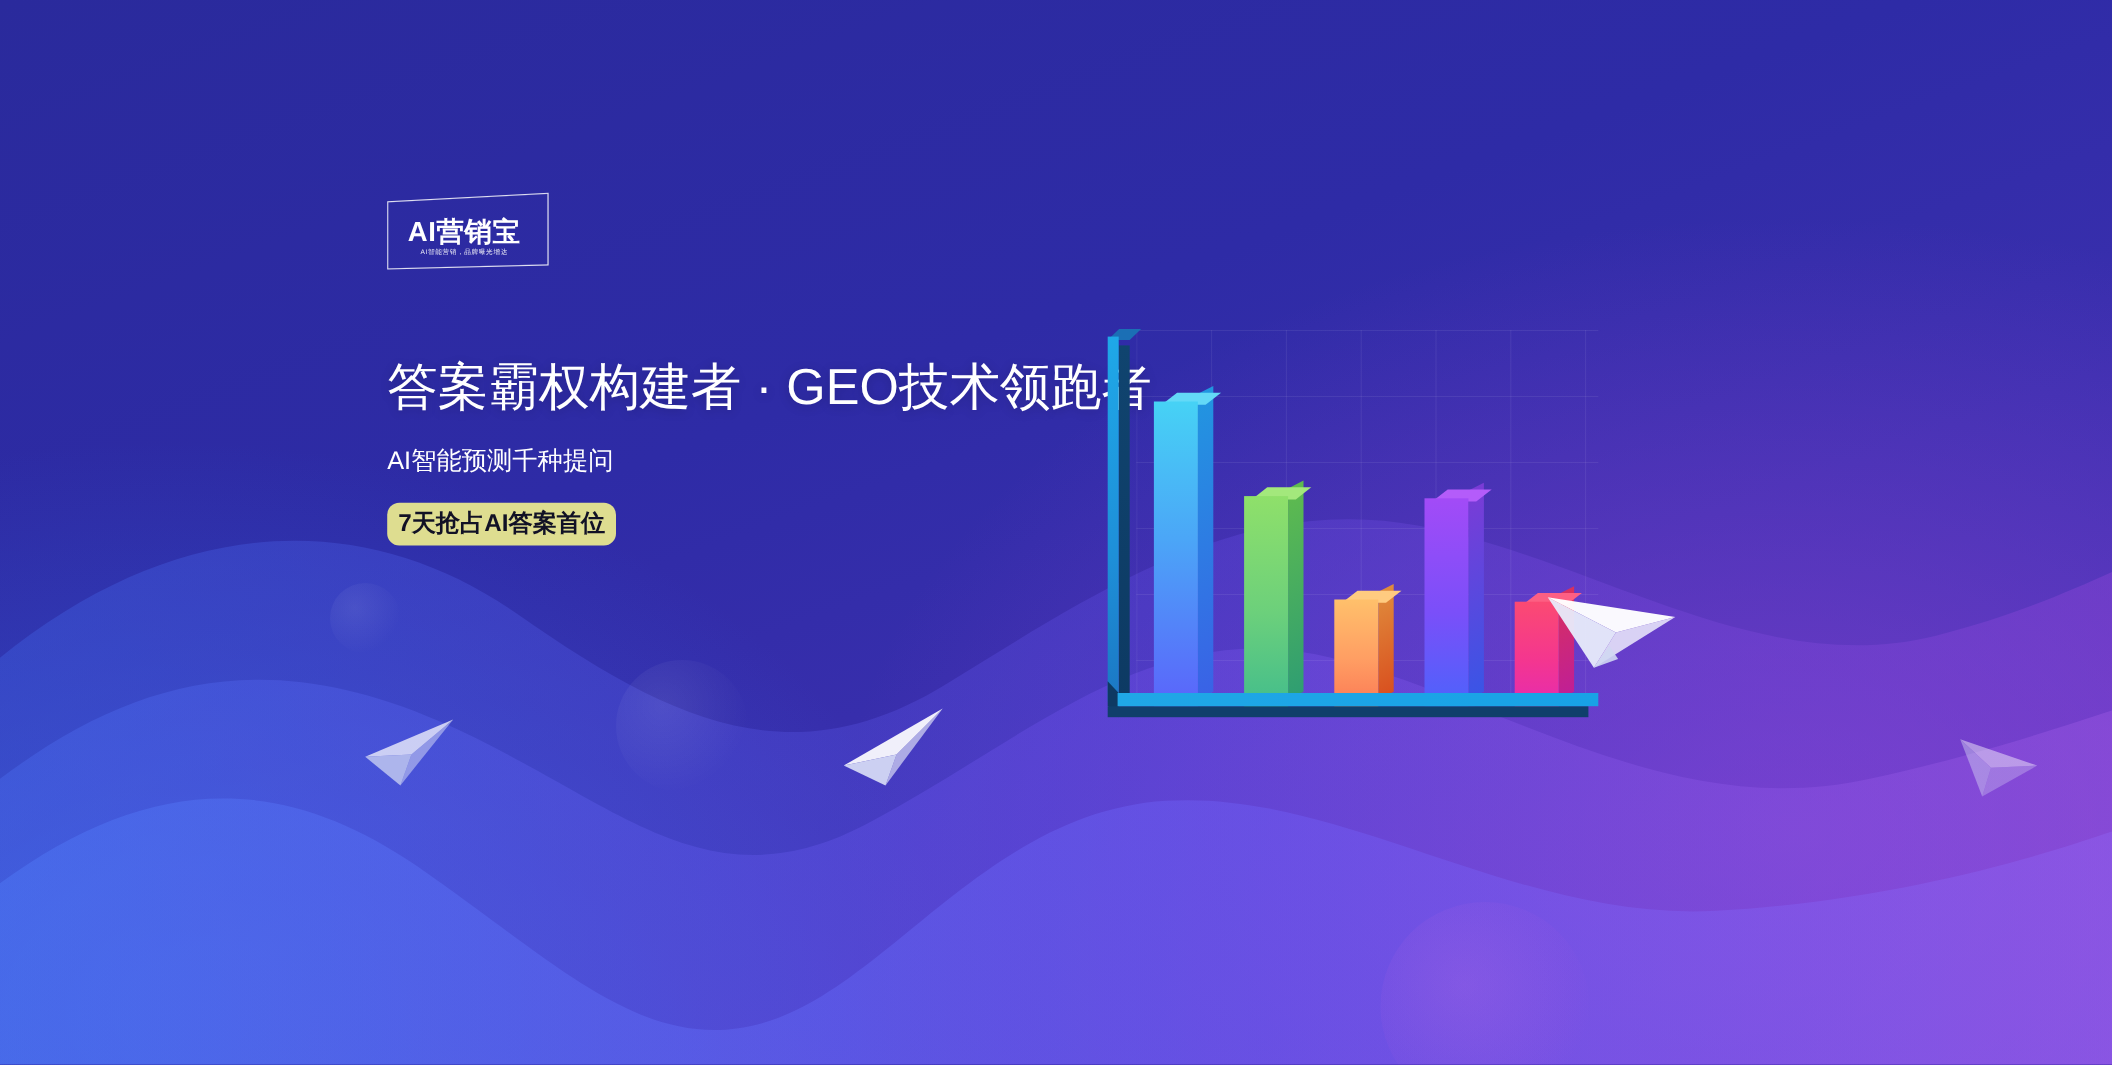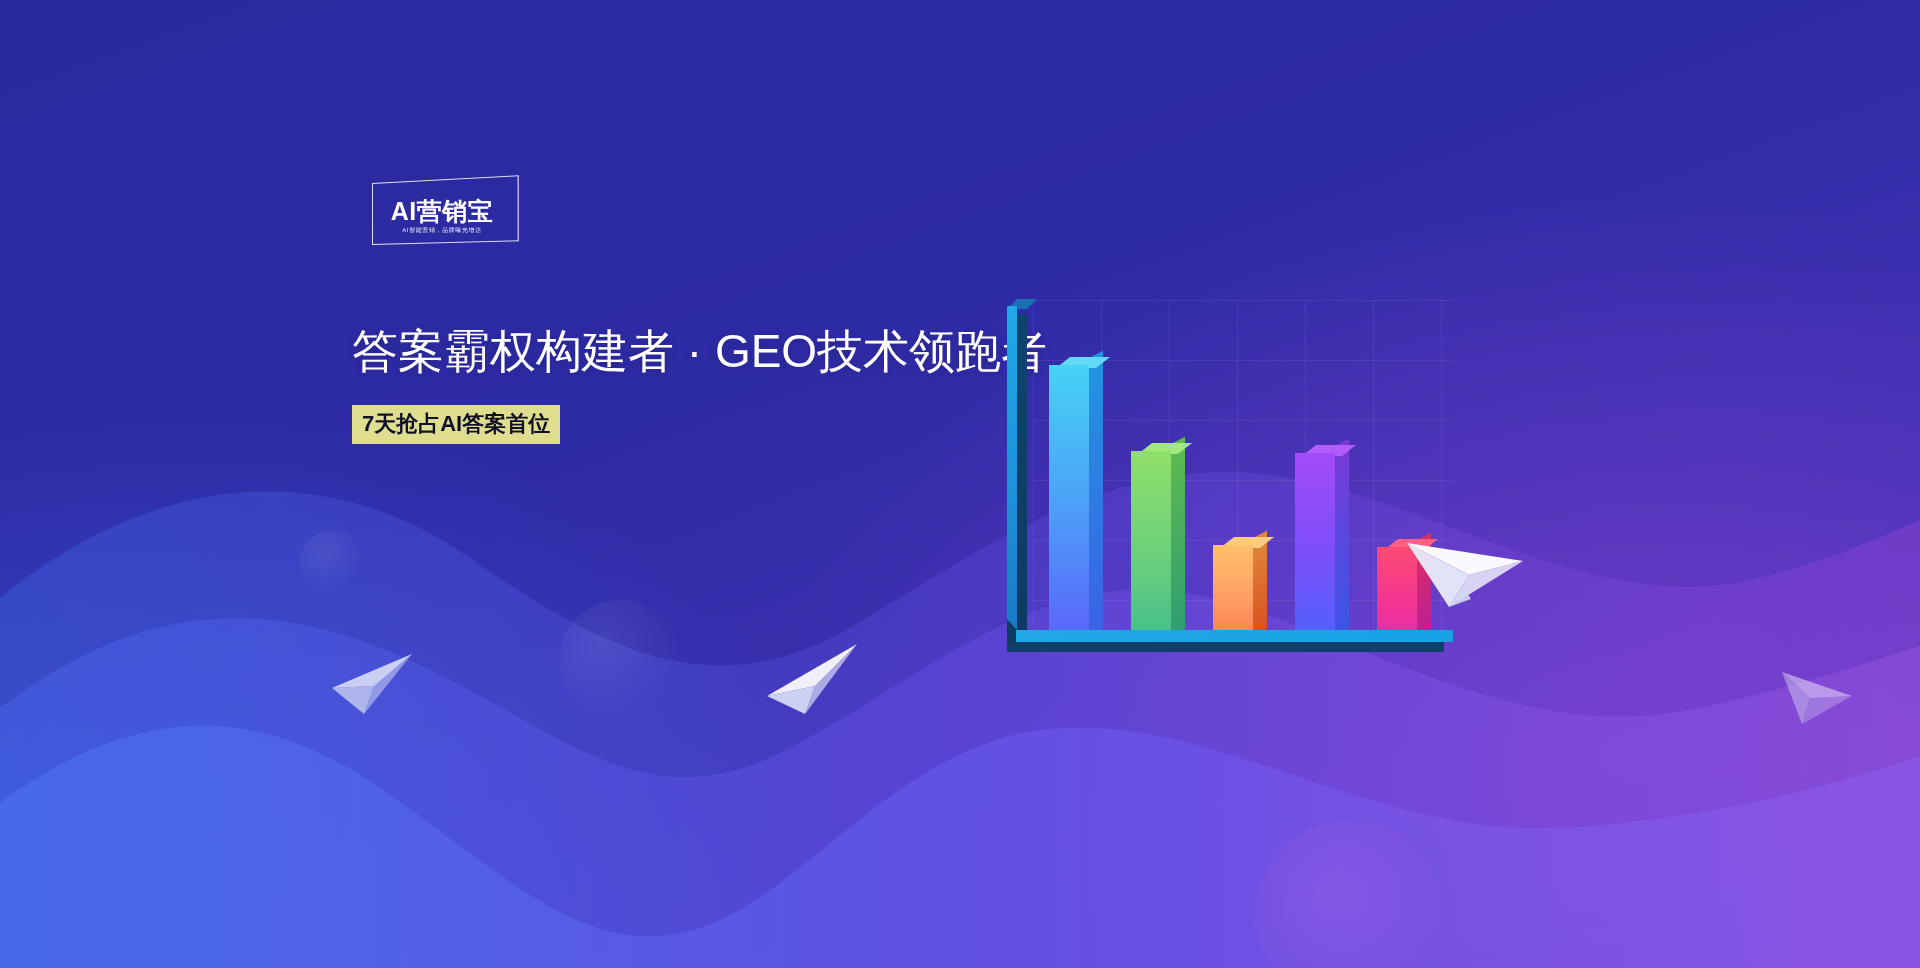--- a/index.html
+++ b/index.html
@@ -29,21 +29,21 @@
     background:radial-gradient(circle at 35% 35%, rgba(255,255,255,0.08) 0%, rgba(255,255,255,0.02) 55%, rgba(255,255,255,0) 72%);
     pointer-events:none;
   }
   #circle-a { left:300px; top:530px; width:64px; height:64px; }
   #circle-b { left:560px; top:600px; width:120px; height:120px; }
   #circle-c { left:1255px; top:820px; width:190px; height:190px;
     background:radial-gradient(circle at 40% 40%, rgba(220,120,230,0.16) 0%, rgba(190,90,220,0.06) 58%, rgba(190,90,220,0) 74%); }
 
   
   #logo {
-    position:absolute; left:372px; top:183px;
+    position:absolute; left:352px; top:183px;
     width:140px; height:62px;
   }
   #logo .frame {
     position:absolute; inset:0;
     border:1.6px solid rgba(255,255,255,0.85);
     transform: perspective(420px) rotateY(-11deg) skewY(-2.2deg);
     transform-origin:left center;
   }
   #logo .wordmark {
     position:absolute; left:50%; top:16px; transform:translateX(-50%);
@@ -75,20 +75,21 @@
   #sub-2 { margin-top:29px; }
 
   #highlight-wrap { margin-top:27px; }
   #highlight {
     display:inline-block;
     background:#dedd90;
     color:#111125;
     font-size:22px; font-weight:bold; line-height:1;
     padding:8px 10px 9px 10px;
     white-space:nowrap;
+    border-radius:11px;
   }
 
   #sub-3 { margin-top:28px; font-size:24px; }
 
   
   #chart { position:absolute; left:985px; top:300px; width:470px; height:365px; }
 
   #chart-grid { position:absolute; left:48px; top:0; width:420px; height:335px;
     background-image:
       linear-gradient(to right, rgba(255,255,255,0.07) 1px, transparent 1px),
@@ -192,20 +193,21 @@
   <div class="glow-circle" id="circle-c"></div>
 
   <div id="logo">
     <div class="frame"></div>
     <div class="wordmark">AI营销宝</div>
     <div class="tagline">AI智能营销，品牌曝光增达</div>
   </div>
 
   <div id="copy">
     <div id="headline">答案霸权构建者 · GEO技术领跑者</div>
+    <div class="sub-line" id="sub-2">AI智能预测千种提问</div>
     <div id="highlight-wrap">
       <span id="highlight">7天抢占AI答案首位</span>
     </div>
   </div>
 
   <div id="chart">
     <div id="chart-grid"></div>
 
     <div id="y-axis">
       <div class="cap"></div>

